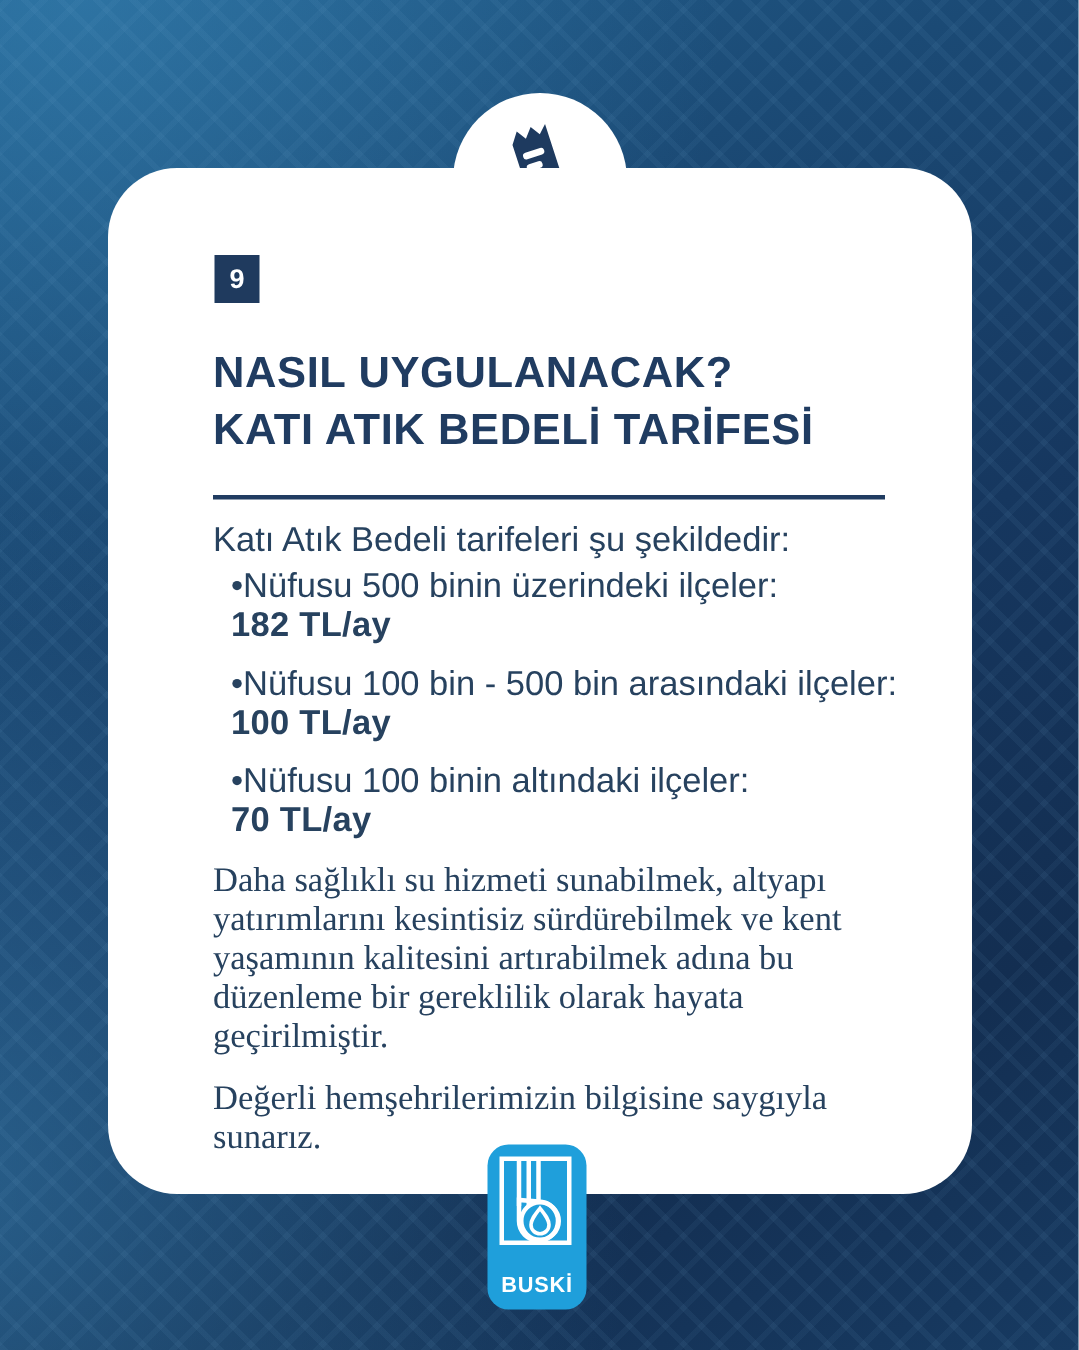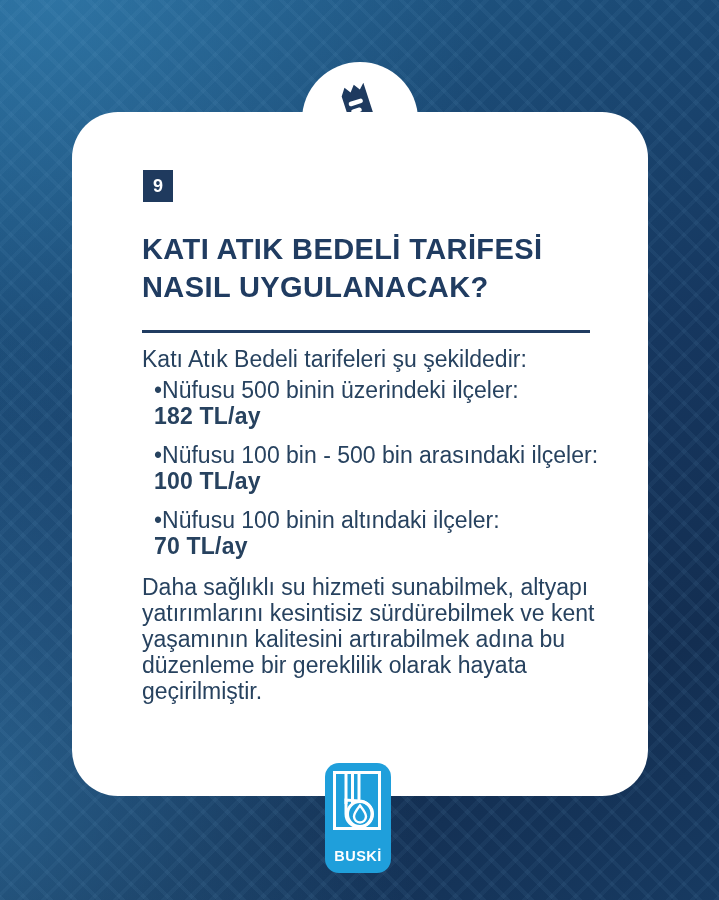--- a/index.html
+++ b/index.html
@@ -44,21 +44,21 @@
     background:#203c61;border:none;margin:0;
   }
   .body{
     position:absolute;left:70px;top:234px;width:472px;
     color:#27425f;font-size:23px;line-height:26px;
   }
   .intro{margin:0 0 5px 0;}
   .tariff{margin:0 0 13px 12px;}
   .tariff .label{display:block;}
   .tariff .amount{display:block;font-weight:800;letter-spacing:0.2px;}
-  .para{margin:15px 0 0 0;}
+  .para{margin:15px 0 0 0;font-family:Liberation Serif, serif;}
   
   .logo{
     position:absolute;left:325px;top:763px;width:66px;height:110px;
     background:#1f9fdb;
     display:flex;flex-direction:column;align-items:center;
     z-index:5;
     border-radius:14px;
   }
   .logo .emblem{margin-top:7px;}
   .logo .logo-label{
@@ -83,22 +83,22 @@
         </g>
       </svg>
     </span>
   </div>
 
   <div class="card">
 
     <div class="badge">9</div>
 
     <div class="title">
+      <div>NASIL UYGULANACAK?</div>
       <div>KATI ATIK BEDELİ TARİFESİ</div>
-      <div>NASIL UYGULANACAK?</div>
     </div>
 
     <hr class="divider">
 
     <div class="body">
       <p class="intro">Katı Atık Bedeli tarifeleri şu şekildedir:</p>
 
       <div class="tariff">
         <span class="label">•Nüfusu 500 binin üzerindeki ilçeler:</span>
         <span class="amount">182 TL/ay</span>
@@ -109,20 +109,21 @@
         <span class="amount">100 TL/ay</span>
       </div>
 
       <div class="tariff">
         <span class="label">•Nüfusu 100 binin altındaki ilçeler:</span>
         <span class="amount">70 TL/ay</span>
       </div>
 
       <p class="para">Daha sağlıklı su hizmeti sunabilmek, altyapı yatırımlarını kesintisiz sürdürebilmek ve kent yaşamının kalitesini artırabilmek adına bu düzenleme bir gereklilik olarak hayata geçirilmiştir.</p>
 
+      <p class="para">Değerli hemşehrilerimizin bilgisine saygıyla sunarız.</p>
     </div>
 
   </div>
 
   <div class="logo">
     <span class="emblem">
       <svg width="52" height="72" viewBox="0 0 52 72" aria-hidden="true">
         <rect x="2.5" y="2.5" width="45" height="56" fill="none" stroke="#ffffff" stroke-width="3"></rect>
         <line x1="14" y1="2.5" x2="14" y2="34" stroke="#ffffff" stroke-width="3"></line>
         <line x1="20.5" y1="2.5" x2="20.5" y2="34" stroke="#ffffff" stroke-width="3"></line>

